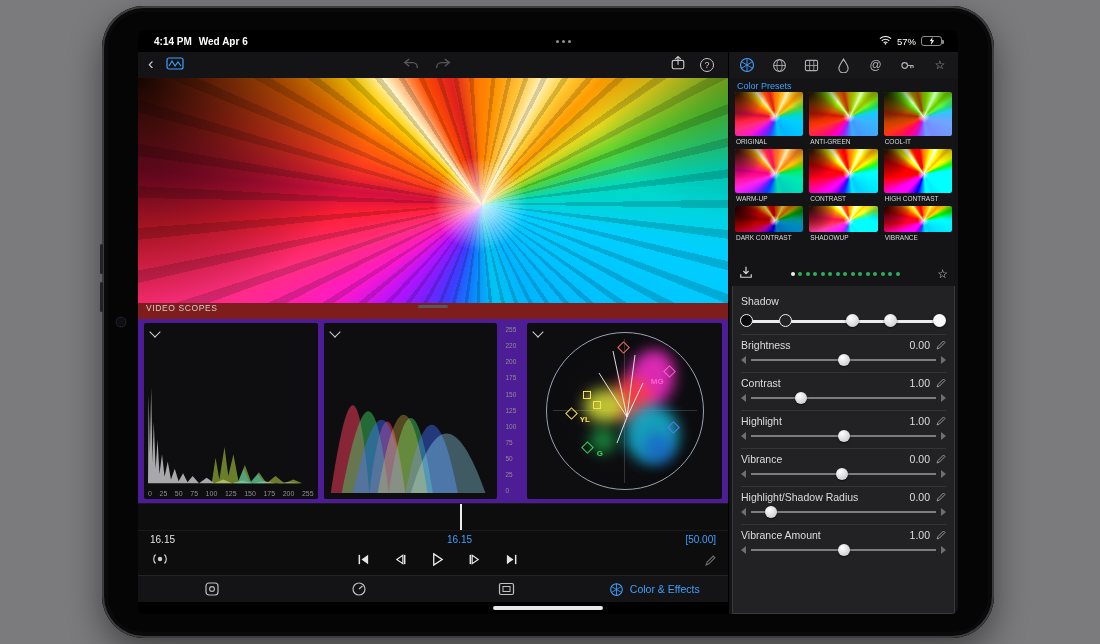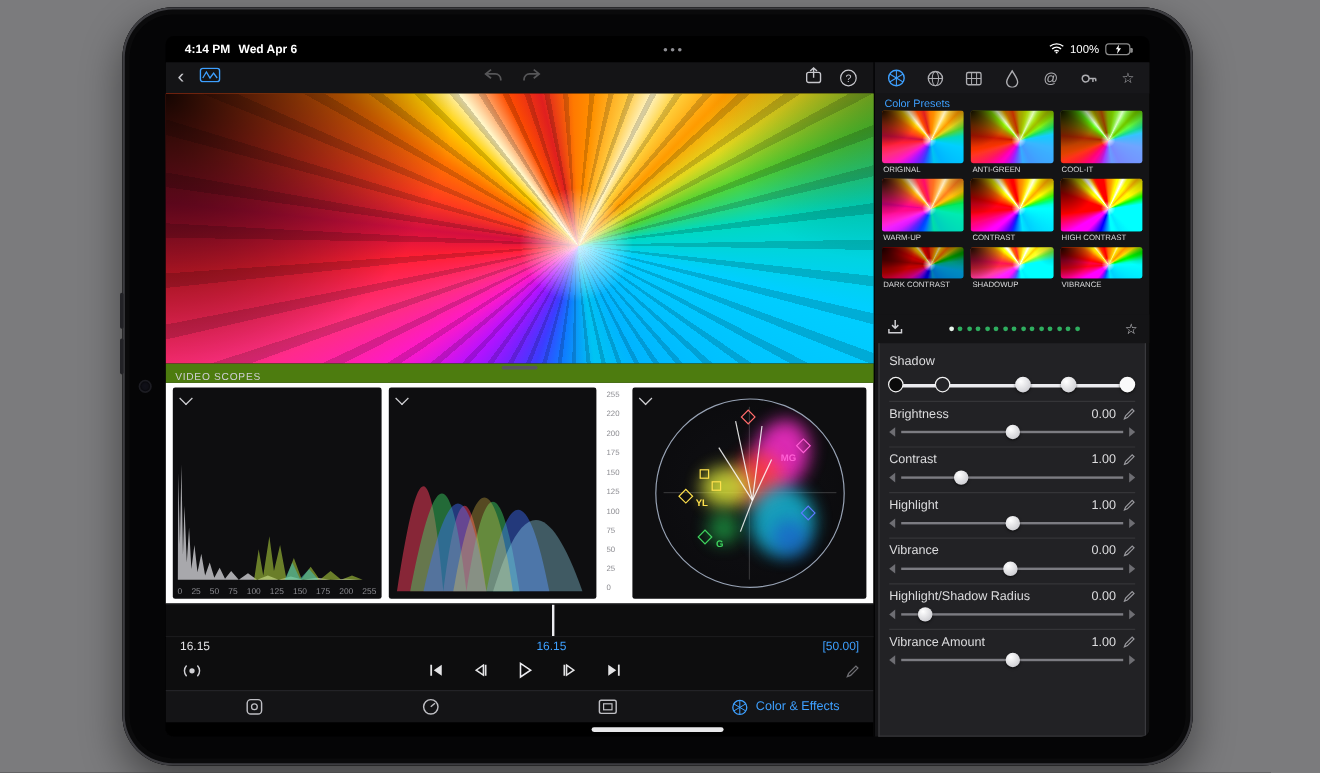--- a/index.html
+++ b/index.html
@@ -46,24 +46,24 @@
       #ff7300 296deg,#ffd000 308deg,#fff6c8 316deg,#ff4e00 328deg,#e01f1f 340deg,
       #ff7a00 352deg,#ff9100 360deg);}
   .fanbg{position:absolute;inset:-2%;}
   .rays{position:absolute;inset:0;background:repeating-conic-gradient(from 0deg at 58% 56%,rgba(0,0,0,0) 0deg 5deg,rgba(0,0,0,.16) 5deg 7deg);}
   .shade{position:absolute;inset:0;background:
       radial-gradient(circle at 0% 0%,rgba(0,0,0,.92) 0%,rgba(0,0,0,0) 38%),
       radial-gradient(circle at 100% 0%,rgba(0,0,0,.28) 0%,rgba(0,0,0,0) 22%),
       radial-gradient(circle at 58% 56%,rgba(255,255,255,.85) 0%,rgba(255,255,255,0) 13%);}
 
   
-  .scope-strip{height:16px;background:#4d7c0f;position:relative;display:flex;align-items:flex-end;padding-left:8px;
+  .scope-strip{height:16px;background:#7f1d1d;position:relative;display:flex;align-items:flex-start;padding-left:8px;
                font-size:8.5px;letter-spacing:.6px;color:#cfcfd4;}
   .handle{position:absolute;left:50%;top:2px;width:30px;height:3px;margin-left:-15px;background:#56565c;border-radius:2px;}
-  .scopes{height:184px;display:flex;background:#ffffff;padding:4px 6px;gap:6px;box-sizing:border-box;}
+  .scopes{height:184px;display:flex;background:#4c1d95;padding:4px 6px;gap:6px;box-sizing:border-box;}
   .scope{position:relative;background:#0e0e10;border-radius:2px;overflow:hidden;}
   .histo,.wave{flex:1;}
   .vector{flex:1.12;display:flex;align-items:center;justify-content:center;}
   .chev{width:7px;height:7px;border-left:1.5px solid #d0d0d4;border-bottom:1.5px solid #d0d0d4;transform:rotate(-45deg);display:inline-block;}
   .scope-chev{position:absolute;top:5px;left:7px;z-index:3;}
   .histo svg,.wave svg{position:absolute;left:4px;bottom:14px;width:calc(100% - 8px);height:118px;}
   .wave svg{bottom:6px;height:136px;}
   .hticks{position:absolute;left:4px;right:4px;bottom:2px;display:flex;justify-content:space-between;font-size:7px;color:#8e8e93;}
   .wticks{width:18px;display:flex;flex-direction:column;justify-content:space-between;padding:4px 2px;font-size:6.5px;color:#8e8e93;text-align:left;box-sizing:border-box;}
   .wticks span{line-height:1;}
@@ -183,21 +183,21 @@
             <span class="sb-dot"></span>
             <span class="sb-dot"></span>
         </div>
         <div class="sb-right">
           <span>
             <svg width="13" height="10" viewBox="0 0 14 10">
                 <path d="M1 3.5 C4.5 .5 9.5 .5 13 3.5 M3 5.8 C5.5 3.8 8.5 3.8 11 5.8 M5 8 C6.2 7 7.8 7 9 8" stroke="#fff" fill="none" stroke-width="1.2"></path>
                 <circle cx="7" cy="9" r=".9" fill="#fff"></circle>
               </svg>
           </span>
-          <span>100%</span>
+          <span>57%</span>
           <span class="battery">
             <span class="battery-fill"></span>
             <span class="battery-cap"></span>
             <svg class="bolt" width="6" height="9" viewBox="0 0 6 9">
                 <path d="M3.6 0 L.8 4 H2.6 L1.8 8 L5.2 3.2 H3.1 Z" fill="#fff"></path>
               </svg>
           </span>
         </div>
       </div>
 

